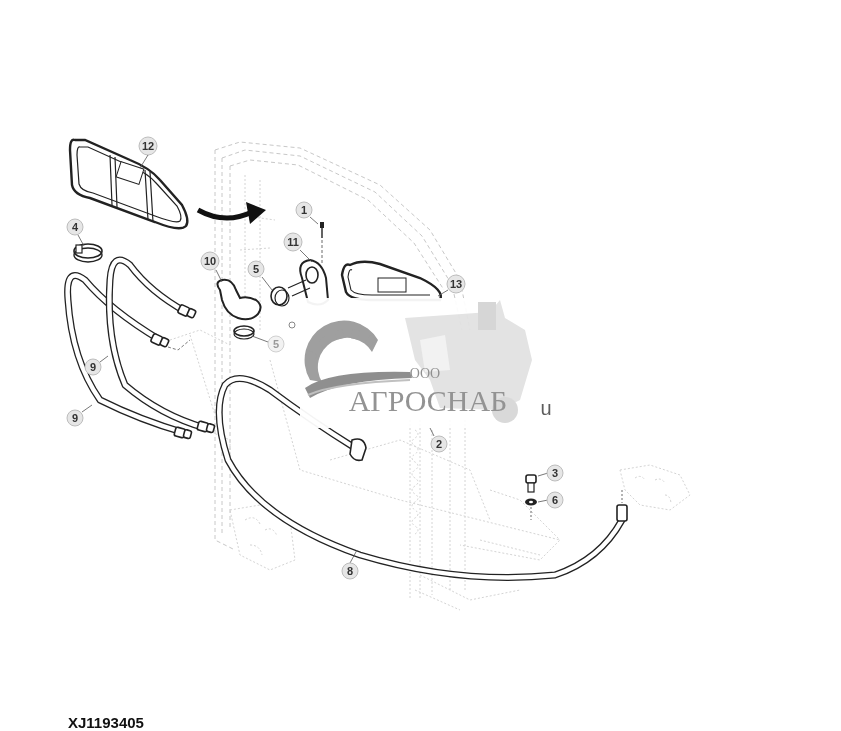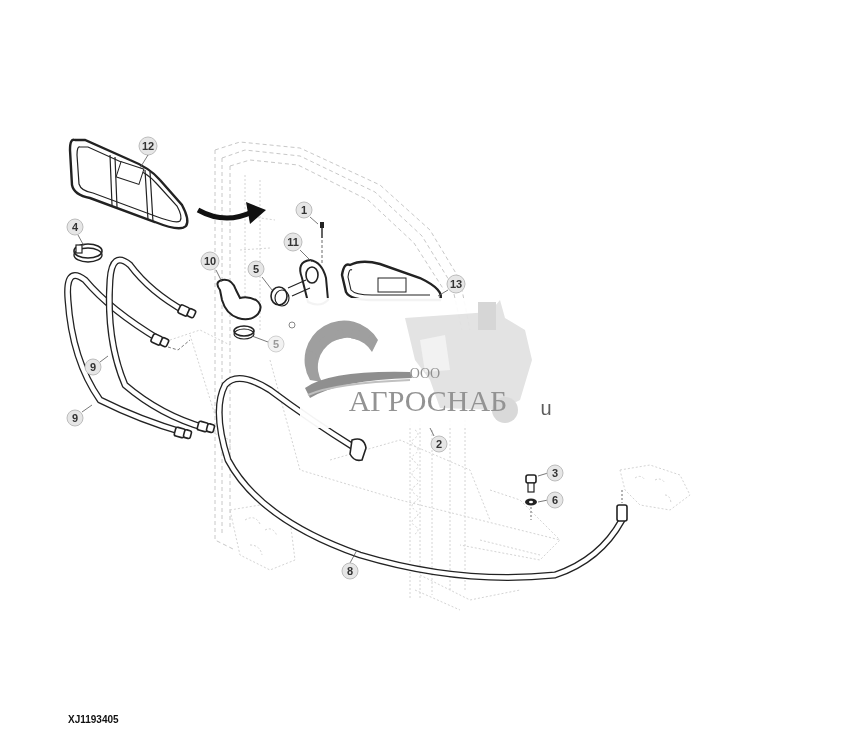--- a/index.html
+++ b/index.html
@@ -6,21 +6,21 @@
   body{width:841px;height:731px;position:relative;overflow:hidden;font-family:"Liberation Sans",sans-serif;}
   svg{position:absolute;left:0;top:0;}
   .callout circle{fill:#e6e6e6;stroke:#bdbdbd;stroke-width:1;}
   .callout text{font-family:"Liberation Sans",sans-serif;font-size:11px;font-weight:bold;fill:#333;text-anchor:middle;dominant-baseline:central;}
   .ghost{fill:none;stroke:#c8c8c8;stroke-width:1;stroke-dasharray:4 3;}
   .ghost2{fill:none;stroke:#d4d4d4;stroke-width:1;stroke-dasharray:2 2;}
   .hose-out{fill:none;stroke:#222;stroke-width:7;stroke-linecap:round;}
   .hose-in{fill:none;stroke:#fff;stroke-width:4.4;stroke-linecap:round;}
   .leader{stroke:#555;stroke-width:0.8;fill:none;}
   .part{fill:#fff;stroke:#222;stroke-width:1.6;}
-  .figid{position:absolute;left:68px;top:714px;font-size:10px;font-weight:bold;color:#111;font-family:"Liberation Sans",sans-serif;}
+  .figid{position:absolute;left:68px;top:714px;font-size:15px;font-weight:bold;color:#111;font-family:"Liberation Sans",sans-serif;}
   .logo-txt{font-family:"Liberation Serif",serif;}
 </style>
 </head>
 <body>
 
 <svg width="841" height="731" viewBox="0 0 841 731" xmlns="http://www.w3.org/2000/svg">
 
   <g>
     <path class="ghost" d="M215 150 L240 142 L300 148 L380 185 L430 230 L460 280 L470 330"></path>
     <path class="ghost" d="M222 158 L245 150 L300 156 L375 192 L422 236 L452 285 L462 330"></path>

